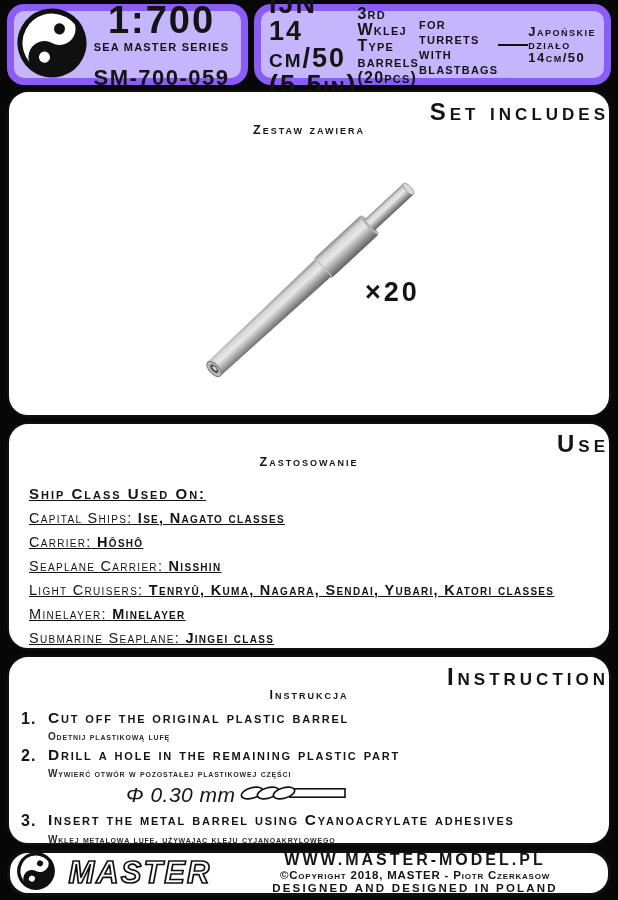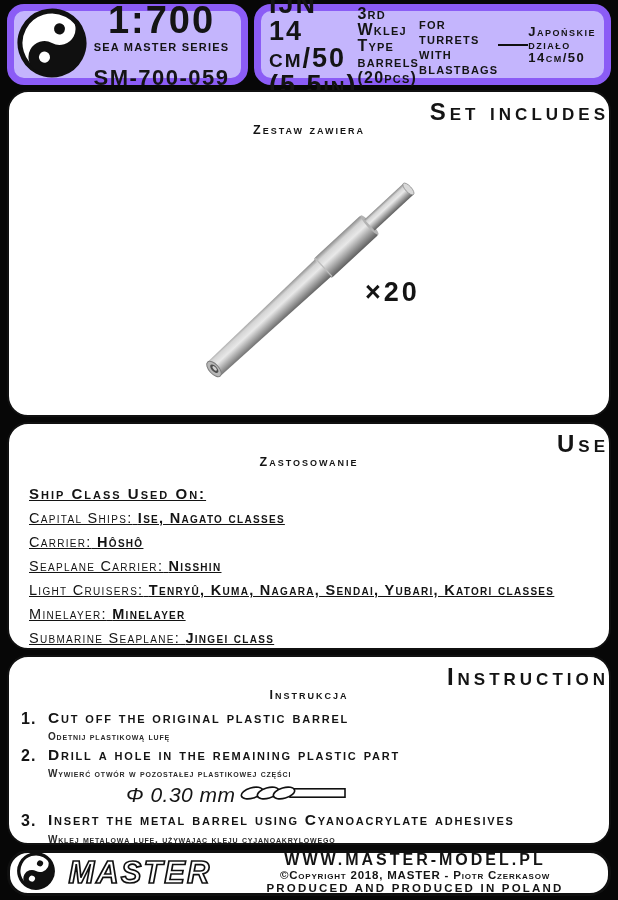--- a/index.html
+++ b/index.html
@@ -208,17 +208,17 @@
           </g>
         </svg>
       </span>
       <svg width="168" height="38" viewBox="0 0 168 38">
         <text x="84" y="29" text-anchor="middle" font-family="Liberation Sans, sans-serif" font-size="31" font-weight="bold" font-style="italic" letter-spacing="2" fill="#ffffff" stroke="#101010" stroke-width="1.7">MASTER</text>
       </svg>
     </div>
     <div class="f-right">
       <div class="f-web">WWW.MASTER-MODEL.PL</div>
       <div class="f-copy">©Copyright 2018, MASTER - Piotr Czerkasow</div>
-      <div class="f-origin">PRODUCED AND PRODUCED IN POLAND</div>
+      <div class="f-origin">DESIGNED AND DESIGNED IN POLAND</div>
     </div>
   </div>
 
 </div>
 
 </body></html>

